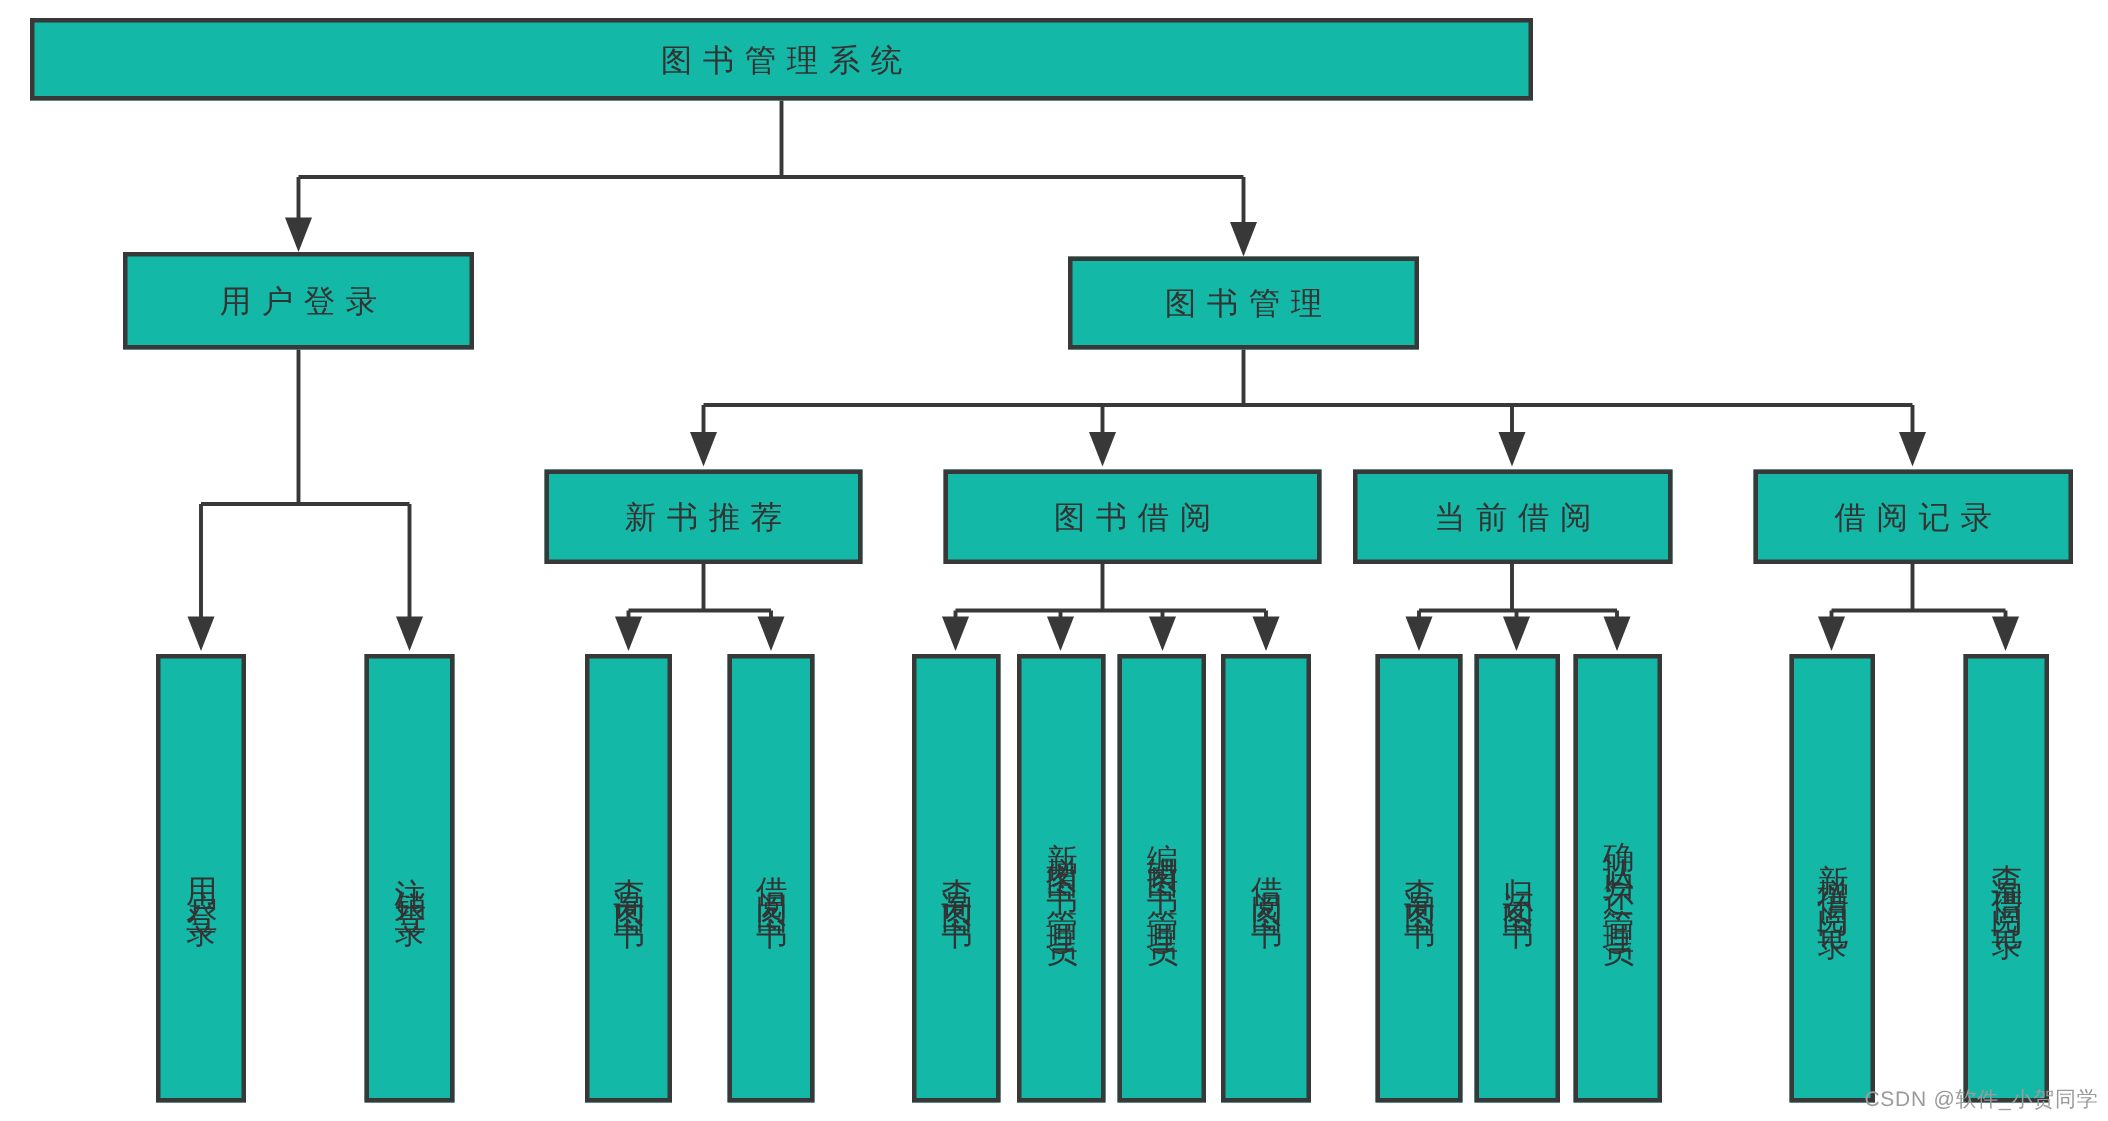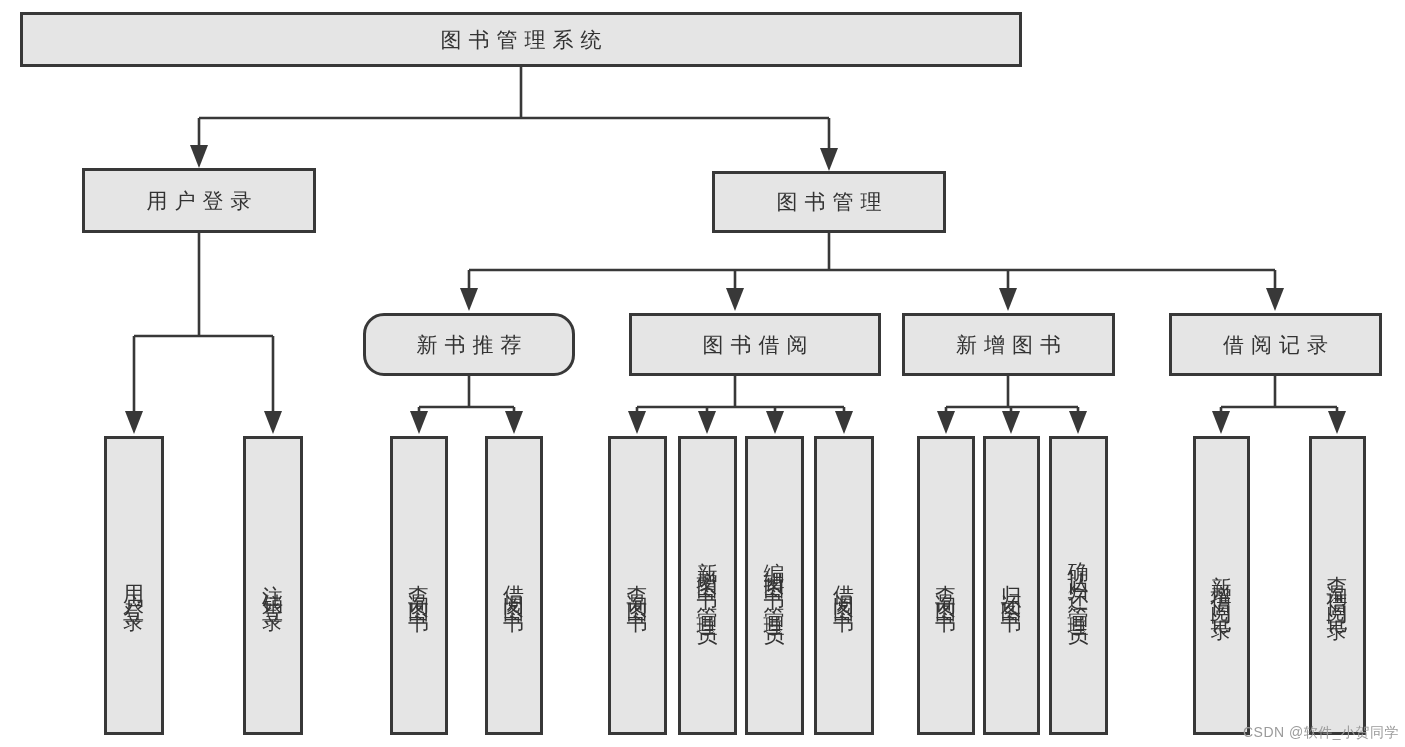--- a/index.html
+++ b/index.html
@@ -7,21 +7,21 @@
     position:relative;
     width:1405px;height:747px;
     background:#fff;
     font-family:"Liberation Sans",sans-serif;
     overflow:hidden;
   }
   #connectors{position:absolute;left:0;top:0;pointer-events:none;}
   .node{
     position:absolute;
     box-sizing:border-box;
-    background:#e5e5e5;
+    background:#14b8a6;
     border:3px solid #383838;
     display:flex;align-items:center;justify-content:center;
     color:#333;
   }
   .node-h{
     font-size:21px;
     letter-spacing:7px;
     text-indent:7px; 
     white-space:nowrap;
   }
@@ -101,28 +101,28 @@
     <span>图书管理系统</span>
   </div>
 
   <div class="node node-h" style="left:82px;top:168px;width:234px;height:65px;">
     <span>用户登录</span>
   </div>
   <div class="node node-h" style="left:712px;top:171px;width:234px;height:62px;font-family:Liberation Serif, serif;">
     <span>图书管理</span>
   </div>
 
-  <div class="node node-h" style="left:363px;top:313px;width:212px;height:63px;border-radius:21px;">
+  <div class="node node-h" style="left:363px;top:313px;width:212px;height:63px;">
     <span>新书推荐</span>
   </div>
   <div class="node node-h" style="left:629px;top:313px;width:252px;height:63px;">
     <span>图书借阅</span>
   </div>
   <div class="node node-h" style="left:902px;top:313px;width:213px;height:63px;">
-    <span>新增图书</span>
+    <span>当前借阅</span>
   </div>
   <div class="node node-h" style="left:1169px;top:313px;width:213px;height:63px;">
     <span>借阅记录</span>
   </div>
 
   <div class="node leaf" style="left:104px;top:436px;width:60px;height:299px;">
     <span>用户登录</span>
   </div>
   <div class="node leaf" style="left:243px;top:436px;width:60px;height:299px;">
     <span>注销登录</span>

